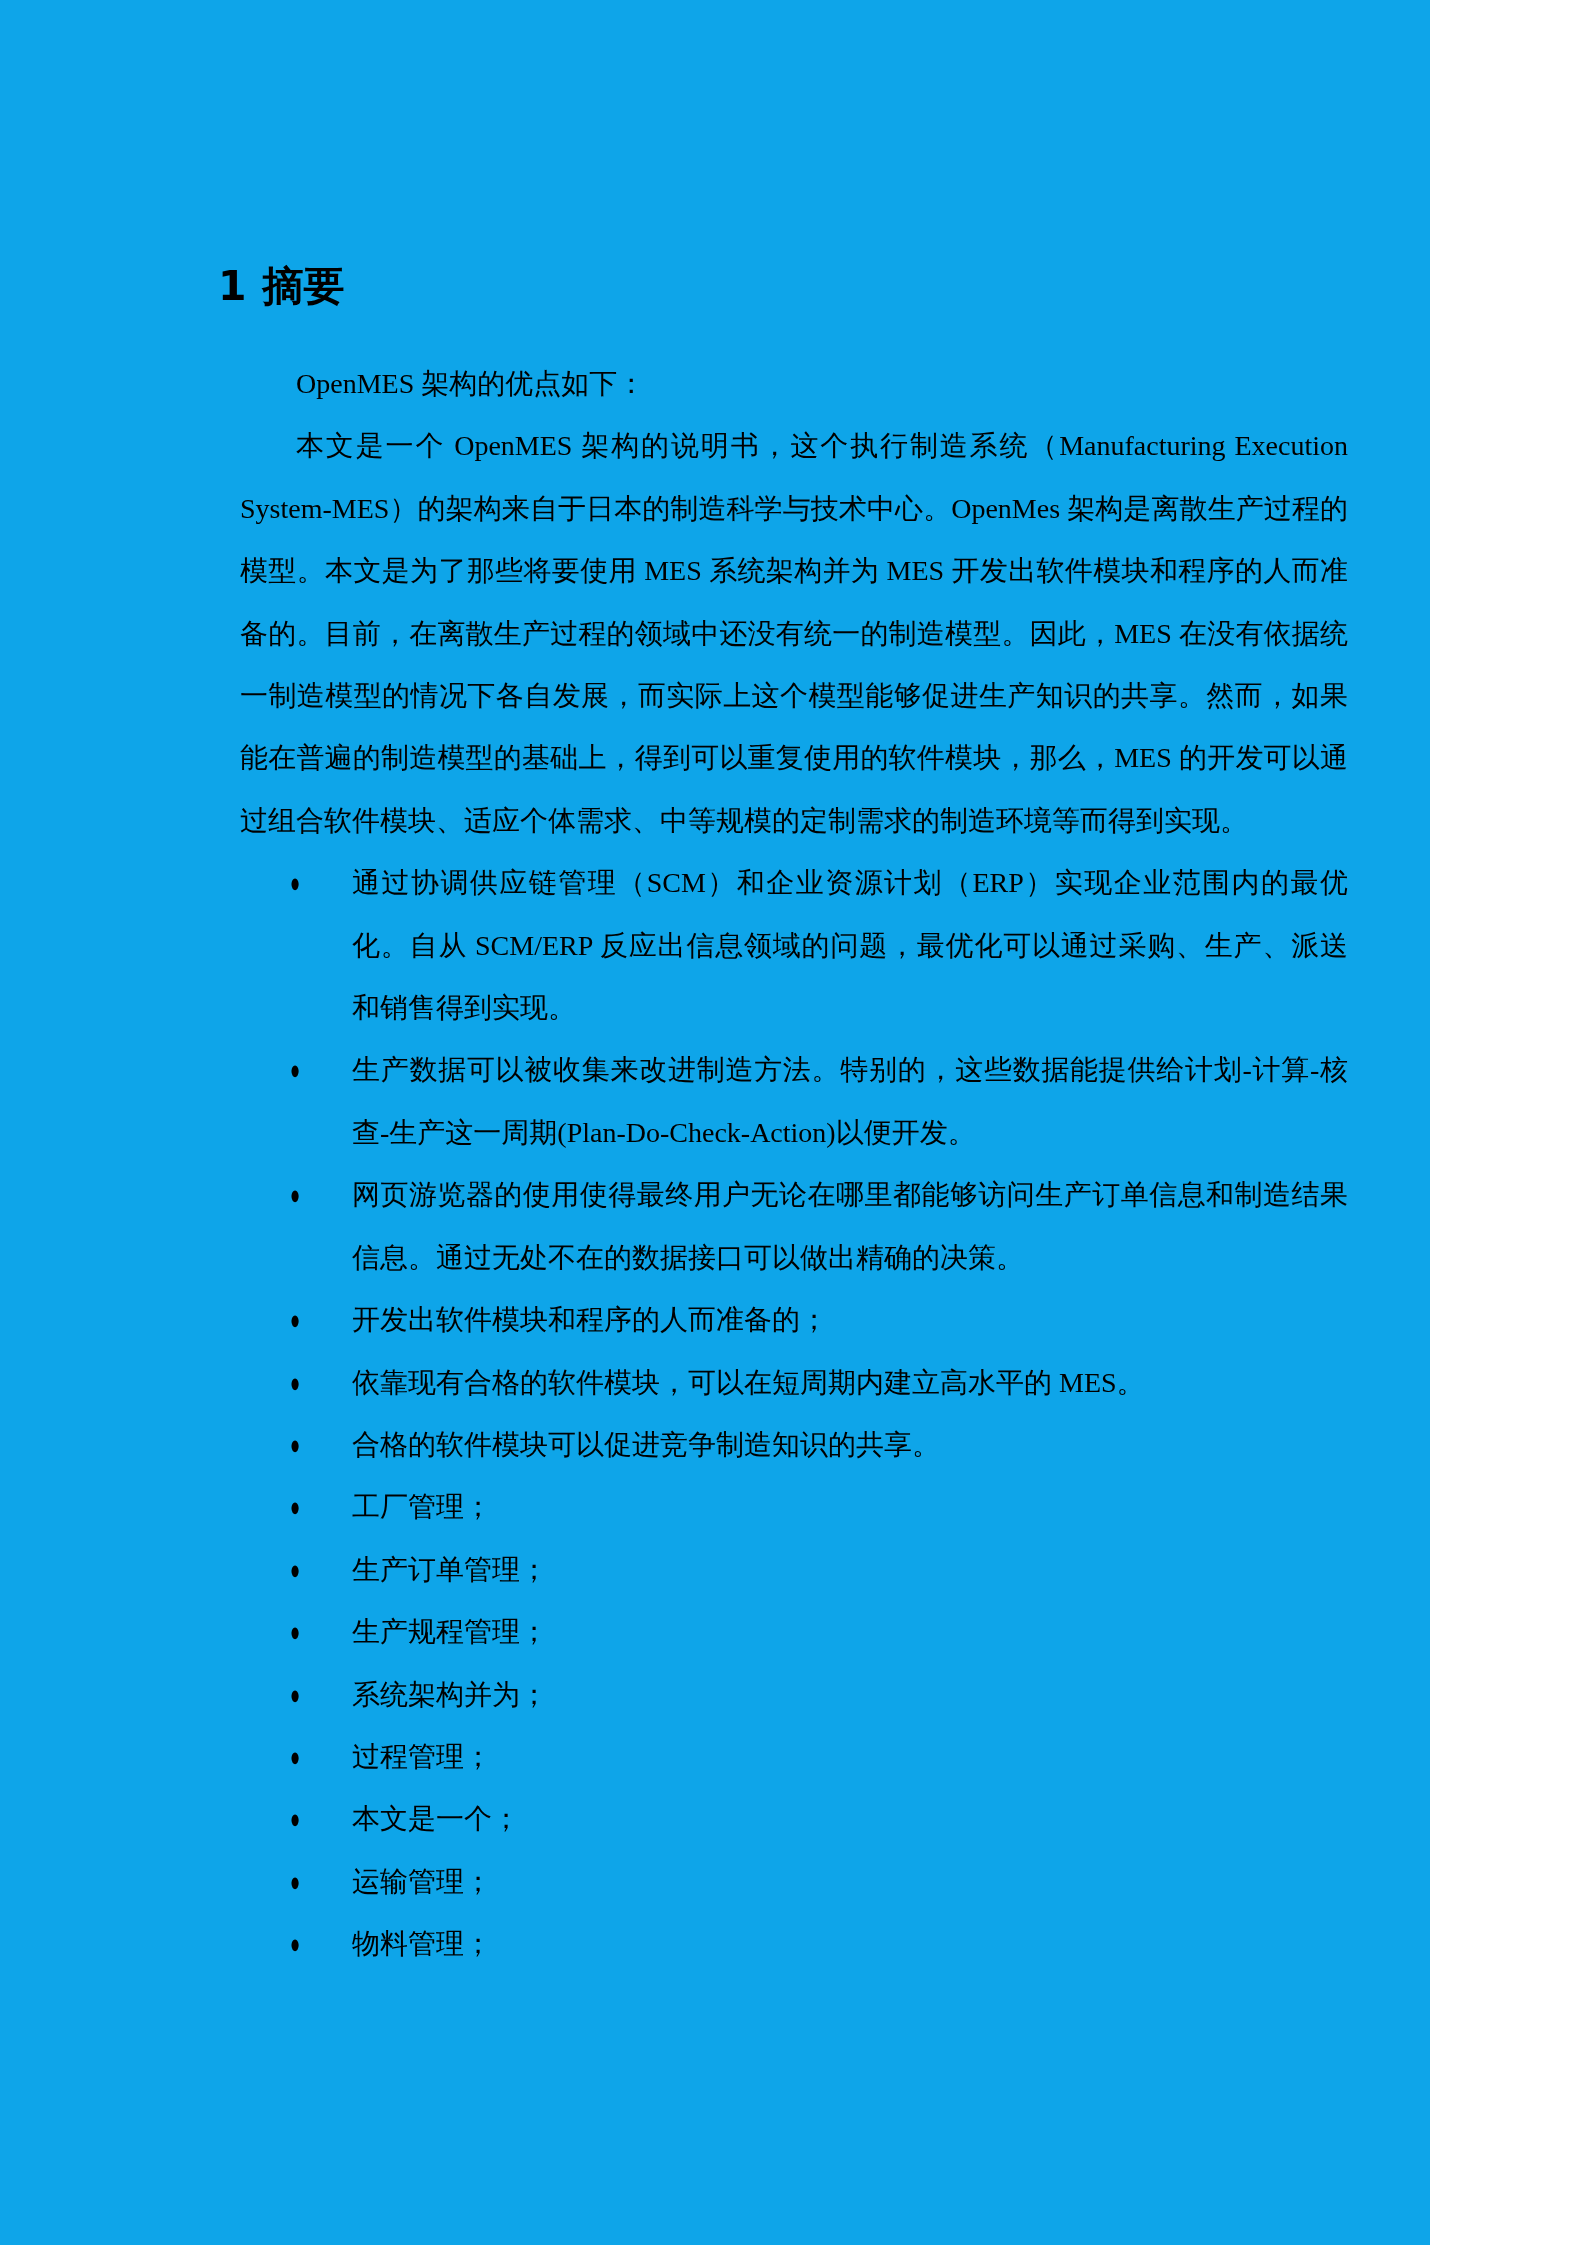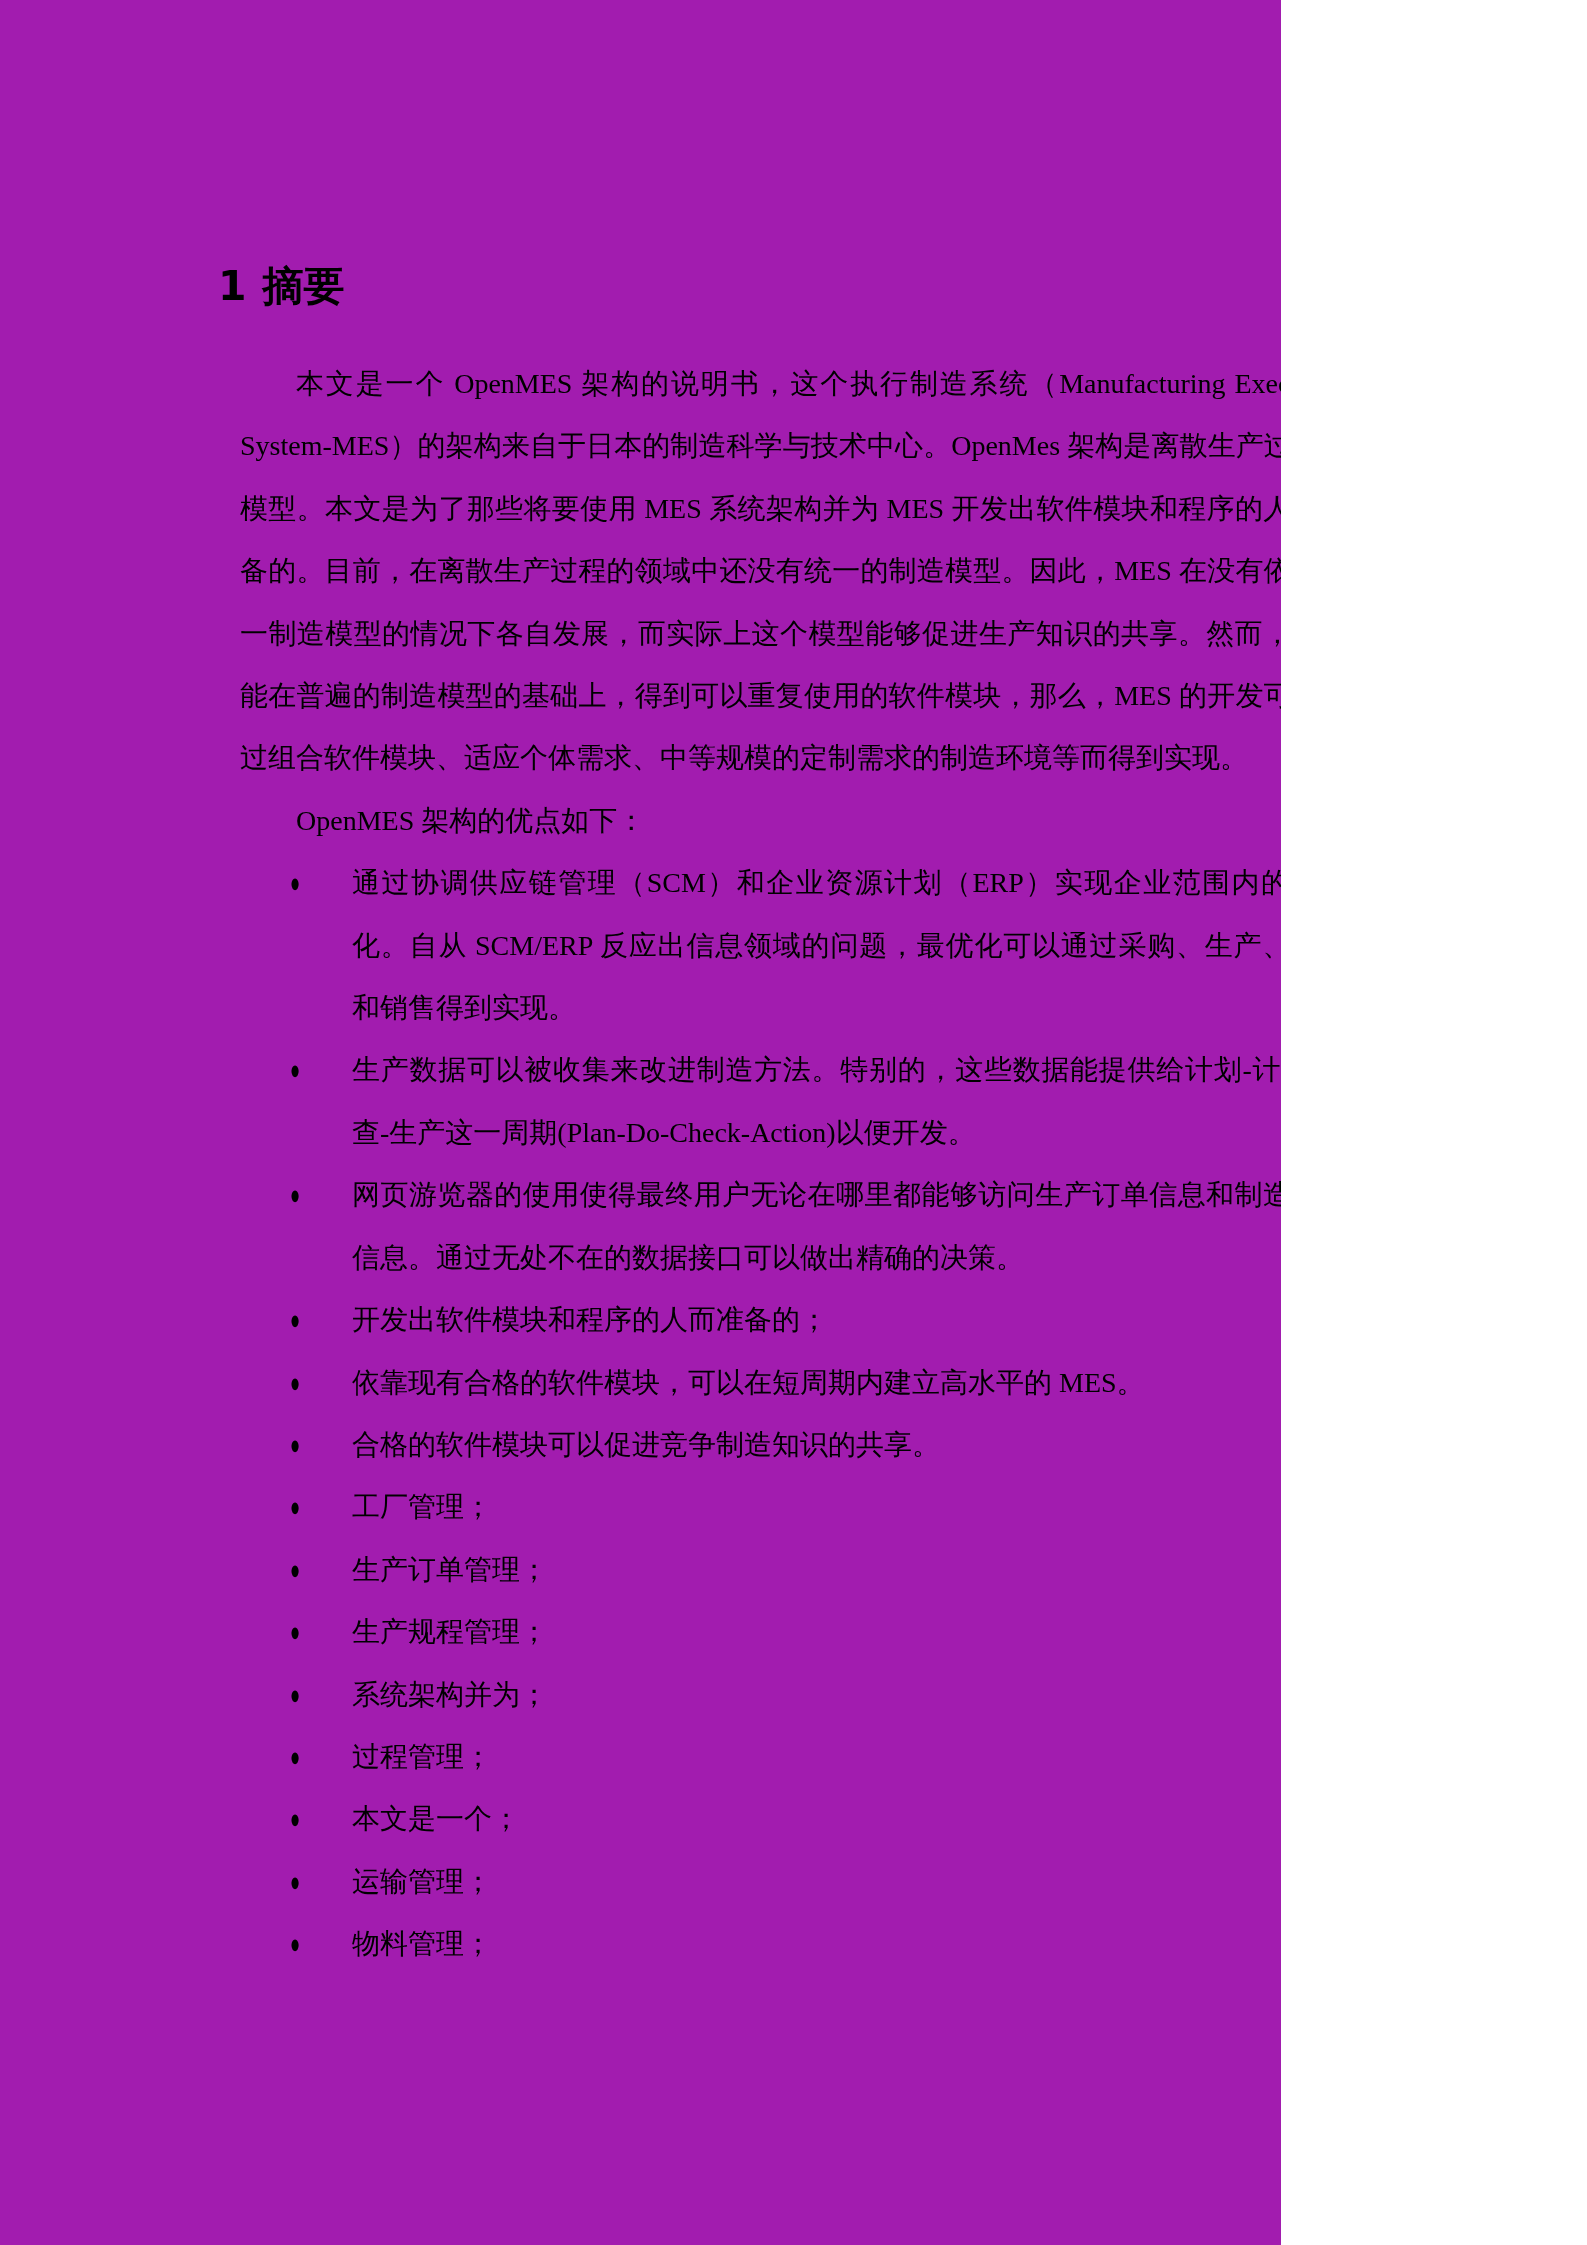--- a/index.html
+++ b/index.html
@@ -1,20 +1,20 @@
 <!DOCTYPE html>
 <html><head>
 <meta charset="utf-8">
 <style>
   html, body { margin: 0; padding: 0; background: #ffffff; }
   .page {
     position: relative;
-    width: 1281px;
+    width: 1430px;
     height: 2245px;
-    background: #a21caf;
+    background: #0ea5e9;
     color: #000000;
     font-family: "Liberation Serif", "DejaVu Serif", serif;
     font-size: 28px;
     overflow: hidden;
   }
   .heading {
     position: absolute;
     left: 218px;
     top: 234px;
     font-family: "DejaVu Sans", "Liberation Sans", sans-serif;
@@ -54,23 +54,23 @@
 <body>
 
 <div class="page">
 
   <h1 class="heading">
     <span class="num">1</span><span>摘要</span>
   </h1>
 
   <div class="content">
 
+    <p class="indent2">OpenMES 架构的优点如下：</p>
+
     <p class="indent2">本文是一个 OpenMES 架构的说明书，这个执行制造系统（Manufacturing Execution System-MES）的架构来自于日本的制造科学与技术中心。OpenMes 架构是离散生产过程的模型。本文是为了那些将要使用 MES 系统架构并为 MES 开发出软件模块和程序的人而准备的。目前，在离散生产过程的领域中还没有统一的制造模型。因此，MES 在没有依据统一制造模型的情况下各自发展，而实际上这个模型能够促进生产知识的共享。然而，如果能在普遍的制造模型的基础上，得到可以重复使用的软件模块，那么，MES 的开发可以通过组合软件模块、适应个体需求、中等规模的定制需求的制造环境等而得到实现。</p>
-
-    <p class="indent2">OpenMES 架构的优点如下：</p>
 
     <ul class="bullets">
       <li><span class="bullet">●</span><span>通过协调供应链管理（SCM）和企业资源计划（ERP）实现企业范围内的最优化。自从 SCM/ERP 反应出信息领域的问题，最优化可以通过采购、生产、派送和销售得到实现。</span></li>
       <li><span class="bullet">●</span><span>生产数据可以被收集来改进制造方法。特别的，这些数据能提供给计划-计算-核查-生产这一周期(Plan-Do-Check-Action)以便开发。</span></li>
       <li><span class="bullet">●</span><span>网页游览器的使用使得最终用户无论在哪里都能够访问生产订单信息和制造结果信息。通过无处不在的数据接口可以做出精确的决策。</span></li>
       <li><span class="bullet">●</span><span>开发出软件模块和程序的人而准备的；</span></li>
       <li><span class="bullet">●</span><span>依靠现有合格的软件模块，可以在短周期内建立高水平的 MES。</span></li>
       <li><span class="bullet">●</span><span>合格的软件模块可以促进竞争制造知识的共享。</span></li>
     </ul>
 

